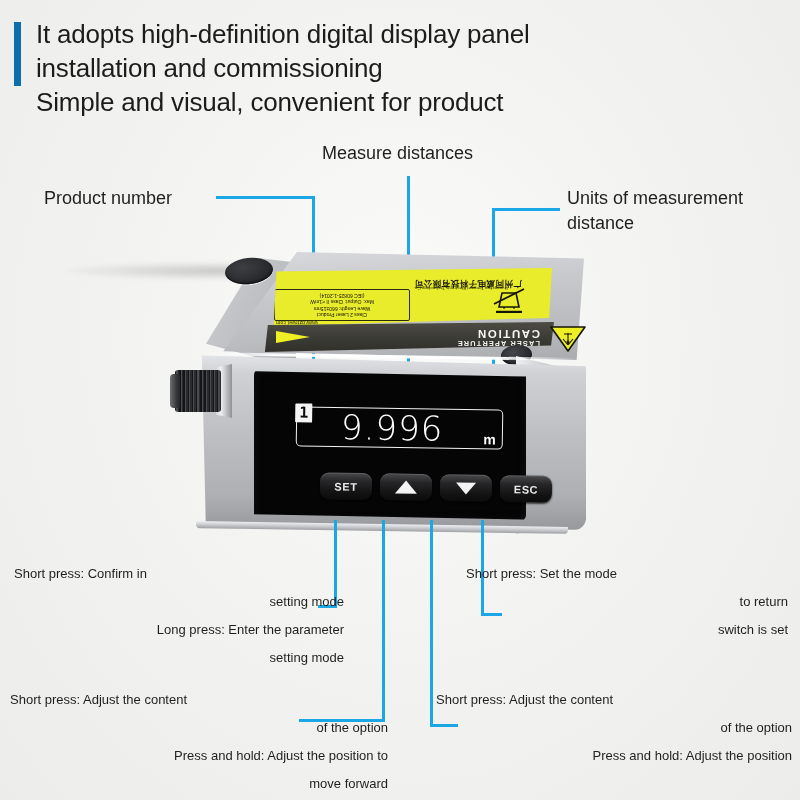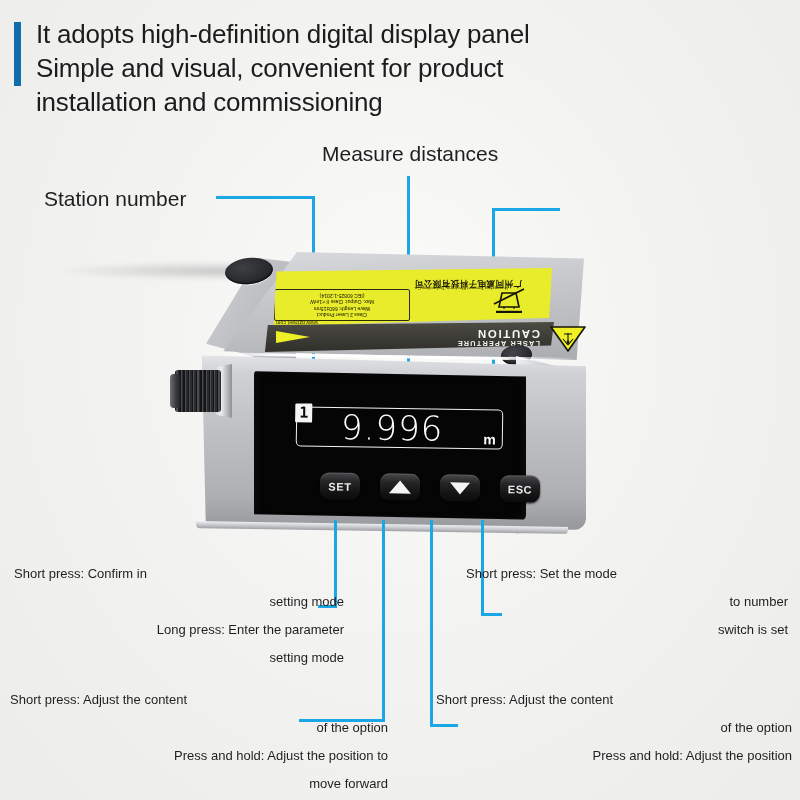--- a/index.html
+++ b/index.html
@@ -22,21 +22,21 @@
   }
   .headline{
     position:absolute;left:36px;top:17px;width:700px;
     font-size:26px;line-height:34px;font-weight:normal;color:#1c1c1c;
     letter-spacing:-0.2px;
   }
   .headline div{white-space:nowrap;}
 
   
   .callout{
-    position:absolute;font-size:21px;line-height:25px;color:#1f1f1f;
+    position:absolute;font-size:18px;line-height:25px;color:#1f1f1f;
     white-space:nowrap;
   }
   #lbl-station{left:44px;top:186px;}
   #lbl-measure{left:322px;top:141px;}
   #lbl-units{left:567px;top:186px;white-space:normal;width:230px;}
 
   
   .ln{position:absolute;background:#1ba7e6;}
   .lnv{width:3px;}
   .lnh{height:3px;}
@@ -204,21 +204,21 @@
     font-family:"DejaVu Sans",sans-serif;font-weight:300;
   }
   #lcd-unit{
     position:absolute;right:6px;bottom:1px;
     font-size:14px;color:#ffffff;font-weight:bold;
   }
 
   
   .btn{
     position:absolute;top:0;
-    width:40px;height:27px;border-radius:9px;
+    width:52px;height:27px;border-radius:9px;
     background:linear-gradient(180deg,#4a4a4c 0%,#262628 32%,#141415 70%,#0b0b0c 100%);
     box-shadow:0 1px 2px rgba(0,0,0,.85), inset 0 1px 0 rgba(255,255,255,.14);
     display:flex;align-items:center;justify-content:center;
   }
   #btn-row{position:absolute;left:150px;top:222px;width:220px;height:28px;transform:rotate(0.9deg);}
   .btn-txt{
     color:#e8e8e8;font-size:11px;font-weight:bold;letter-spacing:.6px;
     font-family:"Liberation Sans",sans-serif;
   }
   .tri-up{width:0;height:0;border-left:11px solid transparent;border-right:11px solid transparent;border-bottom:13px solid #f4f4f4;}
@@ -247,26 +247,27 @@
   }
 </style>
 </head>
 <body>
 
 <div id="stage">
 
   <div class="accent-bar"></div>
   <div class="headline">
     <div>It adopts high-definition digital display panel</div>
+    <div>installation and commissioning</div>
     <div>Simple and visual, convenient for product</div>
-    <div>installation and commissioning</div>
-  </div>
-
-  <div class="callout" id="lbl-station">Station number</div>
+  </div>
+
+  <div class="callout" id="lbl-station">Product number</div>
   <div class="callout" id="lbl-measure">Measure distances</div>
+  <div class="callout" id="lbl-units">Units of measurement distance</div>
 
   <div class="ln lnh" style="left:216px;top:196px;width:99px;"></div>
   <div class="ln lnv" style="left:312px;top:196px;height:226px;"></div>
 
   <div class="ln lnv" style="left:407px;top:176px;height:246px;"></div>
 
   <div class="ln lnh" style="left:492px;top:208px;width:68px;"></div>
   <div class="ln lnv" style="left:492px;top:208px;height:224px;"></div>
 
   <div id="dev-shadow"></div>
@@ -361,21 +362,21 @@
 
   <div class="desc" id="desc-set">
     <div class="ln1">Short press: Confirm in</div>
     <div>setting mode</div>
     <div class="ln3">Long press: Enter the parameter</div>
     <div>setting mode</div>
   </div>
 
   <div class="desc" id="desc-esc">
     <div class="ln1">Short press: Set the mode</div>
-    <div>to number</div>
+    <div>to return</div>
     <div>switch is set</div>
   </div>
 
   <div class="desc" id="desc-up">
     <div class="ln1">Short press: Adjust the content</div>
     <div>of the option</div>
     <div class="ln3">Press and hold: Adjust the position to</div>
     <div>move forward</div>
   </div>
 

